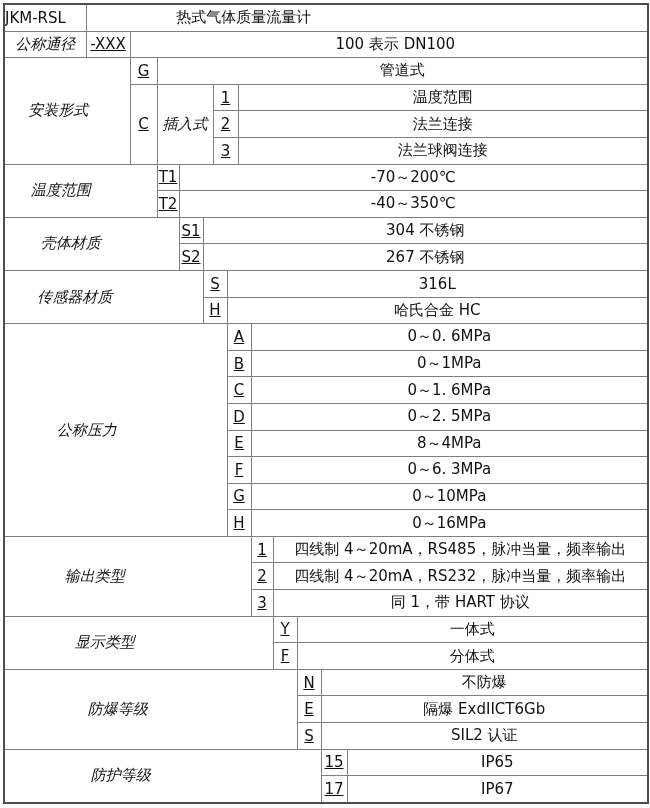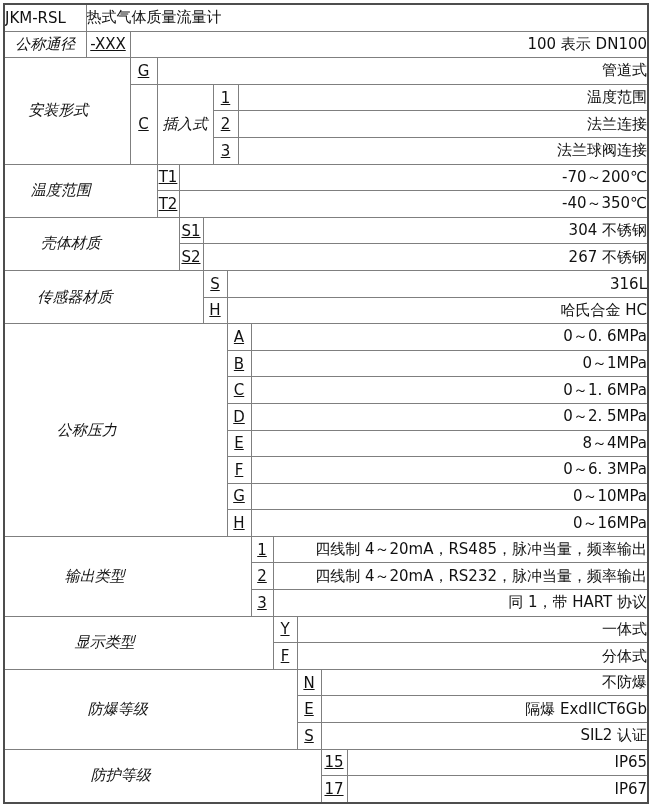--- a/index.html
+++ b/index.html
@@ -18,23 +18,23 @@
     font-size:15px;
     overflow:hidden;
     white-space:nowrap;
     background:#ffffff;
   }
   
   table.spec{border:2px solid #4d4d4d;}
   tr.sec td{border-top:1.8px solid #4d4d4d;}
   td.b{background:#b8cce4;}         
   td.code{text-align:center;font-size:14px;text-decoration:underline;}
-  td.desc{text-align:right;padding-left:11px;}
+  td.desc{text-align:center;padding-left:11px;}
   td.lbl{text-align:center;font-style:italic;}
-  td.hdr{}
+  td.hdr{text-align:center;}
 </style>
 </head>
 <body>
 
 <table class="spec">
   <colgroup>
     <col style="width:82px">
       <col style="width:44px">
       <col style="width:27px">
     <col style="width:22px">

